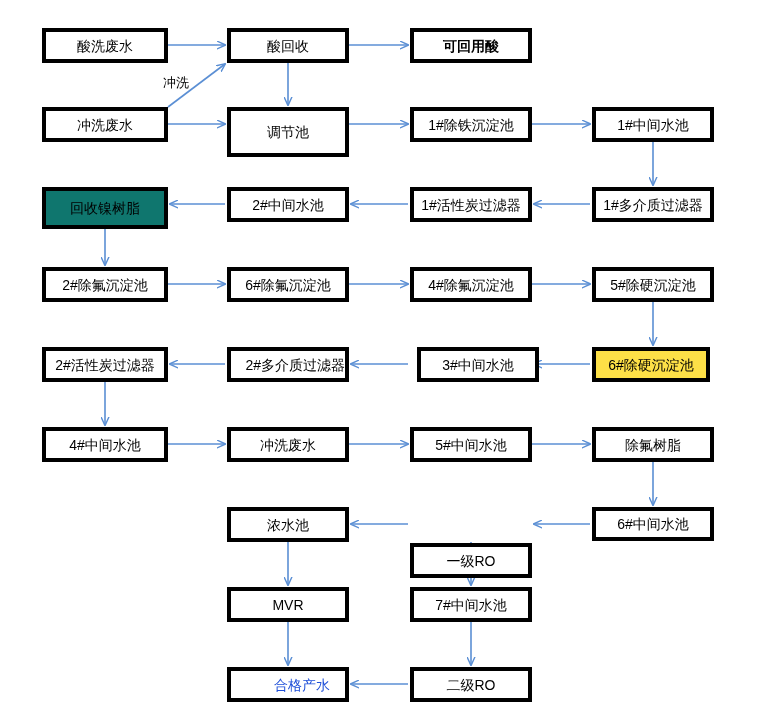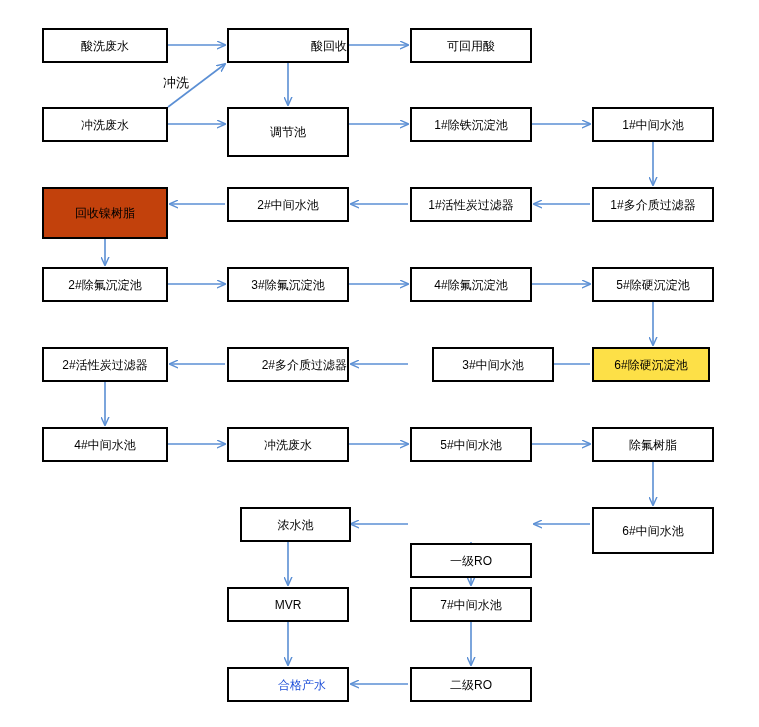--- a/index.html
+++ b/index.html
@@ -21,26 +21,26 @@
     position: absolute;
     left: 0;
     top: 0;
     width: 759px;
     height: 727px;
     pointer-events: none;
   }
   .node {
     position: absolute;
     box-sizing: border-box;
-    border: 2px solid #a3a3a3;
+    border: 4px solid #a3a3a3;
     background: #ffffff;
     display: flex;
     align-items: center;
     justify-content: center;
-    font-size: 12px;
+    font-size: 14px;
     color: #000000;
     line-height: 1;
     white-space: nowrap;
     letter-spacing: 0px;
     z-index: 2;
   }
   .node span {
     display: inline-block;
   }
   .edge-label {
@@ -96,93 +96,93 @@
         <line x1="288" y1="622" x2="288" y2="665" stroke="#5B8FD4" stroke-width="1.6" marker-end="url(#arrowhead)"></line>
         <line x1="471" y1="622" x2="471" y2="665" stroke="#5B8FD4" stroke-width="1.6" marker-end="url(#arrowhead)"></line>
         <line x1="408" y1="684" x2="351" y2="684" stroke="#5B8FD4" stroke-width="1.6" marker-end="url(#arrowhead)"></line>
       </g>
   </svg>
 
   <div id="node-layer">
       <div class="node" style="left: 42px; top: 28px; width: 126px; height: 35px; border-color: rgb(0, 0, 0); background: rgb(255, 255, 255); color: rgb(0, 0, 0);">
         <span>酸洗废水</span>
       </div>
-      <div class="node" style="left: 227px; top: 28px; width: 122px; height: 35px; border-color: rgb(0, 0, 0); background: rgb(255, 255, 255); color: rgb(0, 0, 0); justify-content: flex-end;">
+      <div class="node" style="left: 227px; top: 28px; width: 122px; height: 35px; border-color: rgb(0, 0, 0); background: rgb(255, 255, 255); color: rgb(0, 0, 0);">
         <span>酸回收</span>
       </div>
-      <div class="node" style="left: 410px; top: 28px; width: 122px; height: 35px; border-color: rgb(0, 0, 0); background: rgb(255, 255, 255); color: rgb(0, 0, 0);">
+      <div class="node" style="left: 410px; top: 28px; width: 122px; height: 35px; border-color: rgb(0, 0, 0); background: rgb(255, 255, 255); color: rgb(0, 0, 0); font-weight: bold;">
         <span>可回用酸</span>
       </div>
       <div class="node" style="left: 42px; top: 107px; width: 126px; height: 35px; border-color: rgb(0, 0, 0); background: rgb(255, 255, 255); color: rgb(0, 0, 0);">
         <span>冲洗废水</span>
       </div>
       <div class="node" style="left: 227px; top: 107px; width: 122px; height: 50px; border-color: rgb(0, 0, 0); background: rgb(255, 255, 255); color: rgb(0, 0, 0);">
         <span>调节池</span>
       </div>
       <div class="node" style="left: 410px; top: 107px; width: 122px; height: 35px; border-color: rgb(0, 0, 0); background: rgb(255, 255, 255); color: rgb(0, 0, 0);">
         <span>1#除铁沉淀池</span>
       </div>
       <div class="node" style="left: 592px; top: 107px; width: 122px; height: 35px; border-color: rgb(0, 0, 0); background: rgb(255, 255, 255); color: rgb(0, 0, 0);">
         <span>1#中间水池</span>
       </div>
-      <div class="node" style="left: 42px; top: 187px; width: 126px; height: 52px; border-color: rgb(0, 0, 0); background: #c2410c; color: rgb(0, 0, 0);">
+      <div class="node" style="left: 42px; top: 187px; width: 126px; height: 42px; border-color: rgb(0, 0, 0); background: #0f766e; color: rgb(0, 0, 0);">
         <span>回收镍树脂</span>
       </div>
       <div class="node" style="left: 227px; top: 187px; width: 122px; height: 35px; border-color: rgb(0, 0, 0); background: rgb(255, 255, 255); color: rgb(0, 0, 0);">
         <span>2#中间水池</span>
       </div>
       <div class="node" style="left: 410px; top: 187px; width: 122px; height: 35px; border-color: rgb(0, 0, 0); background: rgb(255, 255, 255); color: rgb(0, 0, 0);">
         <span>1#活性炭过滤器</span>
       </div>
       <div class="node" style="left: 592px; top: 187px; width: 122px; height: 35px; border-color: rgb(0, 0, 0); background: rgb(255, 255, 255); color: rgb(0, 0, 0);">
         <span>1#多介质过滤器</span>
       </div>
       <div class="node" style="left: 42px; top: 267px; width: 126px; height: 35px; border-color: rgb(0, 0, 0); background: rgb(255, 255, 255); color: rgb(0, 0, 0);">
         <span>2#除氟沉淀池</span>
       </div>
       <div class="node" style="left: 227px; top: 267px; width: 122px; height: 35px; border-color: rgb(0, 0, 0); background: rgb(255, 255, 255); color: rgb(0, 0, 0);">
-        <span>3#除氟沉淀池</span>
+        <span>6#除氟沉淀池</span>
       </div>
       <div class="node" style="left: 410px; top: 267px; width: 122px; height: 35px; border-color: rgb(0, 0, 0); background: rgb(255, 255, 255); color: rgb(0, 0, 0);">
         <span>4#除氟沉淀池</span>
       </div>
       <div class="node" style="left: 592px; top: 267px; width: 122px; height: 35px; border-color: rgb(0, 0, 0); background: rgb(255, 255, 255); color: rgb(0, 0, 0);">
         <span>5#除硬沉淀池</span>
       </div>
       <div class="node" style="left: 42px; top: 347px; width: 126px; height: 35px; border-color: rgb(0, 0, 0); background: rgb(255, 255, 255); color: rgb(0, 0, 0);">
         <span>2#活性炭过滤器</span>
       </div>
       <div class="node" style="left: 227px; top: 347px; width: 122px; height: 35px; border-color: rgb(0, 0, 0); background: rgb(255, 255, 255); color: rgb(0, 0, 0); justify-content: flex-end;">
         <span>2#多介质过滤器</span>
       </div>
-      <div class="node" style="left: 432px; top: 347px; width: 122px; height: 35px; border-color: rgb(0, 0, 0); background: rgb(255, 255, 255); color: rgb(0, 0, 0); align-items: center;">
+      <div class="node" style="left: 417px; top: 347px; width: 122px; height: 35px; border-color: rgb(0, 0, 0); background: rgb(255, 255, 255); color: rgb(0, 0, 0); align-items: center;">
         <span>3#中间水池</span>
       </div>
       <div class="node" style="left: 592px; top: 347px; width: 118px; height: 35px; border-color: rgb(0, 0, 0); background: #fde047; color: rgb(0, 0, 0);">
         <span>6#除硬沉淀池</span>
       </div>
       <div class="node" style="left: 42px; top: 427px; width: 126px; height: 35px; border-color: rgb(0, 0, 0); background: rgb(255, 255, 255); color: rgb(0, 0, 0);">
         <span>4#中间水池</span>
       </div>
       <div class="node" style="left: 227px; top: 427px; width: 122px; height: 35px; border-color: rgb(0, 0, 0); background: rgb(255, 255, 255); color: rgb(0, 0, 0);">
         <span>冲洗废水</span>
       </div>
       <div class="node" style="left: 410px; top: 427px; width: 122px; height: 35px; border-color: rgb(0, 0, 0); background: rgb(255, 255, 255); color: rgb(0, 0, 0);">
         <span>5#中间水池</span>
       </div>
       <div class="node" style="left: 592px; top: 427px; width: 122px; height: 35px; border-color: rgb(0, 0, 0); background: rgb(255, 255, 255); color: rgb(0, 0, 0);">
         <span>除氟树脂</span>
       </div>
-      <div class="node" style="left: 227px; top: 507px; width: 111px; height: 35px; border-color: rgb(0, 0, 0); background: rgb(255, 255, 255); color: rgb(0, 0, 0); margin-left: 13px;">
+      <div class="node" style="left: 227px; top: 507px; width: 122px; height: 35px; border-color: rgb(0, 0, 0); background: rgb(255, 255, 255); color: rgb(0, 0, 0);">
         <span>浓水池</span>
       </div>
       <div class="node" style="left: 410px; top: 507px; width: 122px; height: 35px; border-color: rgb(0, 0, 0); background: rgb(255, 255, 255); color: rgb(0, 0, 0); margin-top: 36px;">
         <span>一级RO</span>
       </div>
-      <div class="node" style="left: 592px; top: 507px; width: 122px; height: 47px; border-color: rgb(0, 0, 0); background: rgb(255, 255, 255); color: rgb(0, 0, 0);">
+      <div class="node" style="left: 592px; top: 507px; width: 122px; height: 34px; border-color: rgb(0, 0, 0); background: rgb(255, 255, 255); color: rgb(0, 0, 0);">
         <span>6#中间水池</span>
       </div>
       <div class="node" style="left: 227px; top: 587px; width: 122px; height: 35px; border-color: rgb(0, 0, 0); background: rgb(255, 255, 255); color: rgb(0, 0, 0);">
         <span>MVR</span>
       </div>
       <div class="node" style="left: 410px; top: 587px; width: 122px; height: 35px; border-color: rgb(0, 0, 0); background: rgb(255, 255, 255); color: rgb(0, 0, 0);">
         <span>7#中间水池</span>
       </div>
       <div class="node" style="left: 227px; top: 667px; width: 122px; height: 35px; border-color: rgb(0, 0, 0); background: rgb(255, 255, 255); color: #1d4ed8; padding-left: 28px;">
         <span>合格产水</span>

